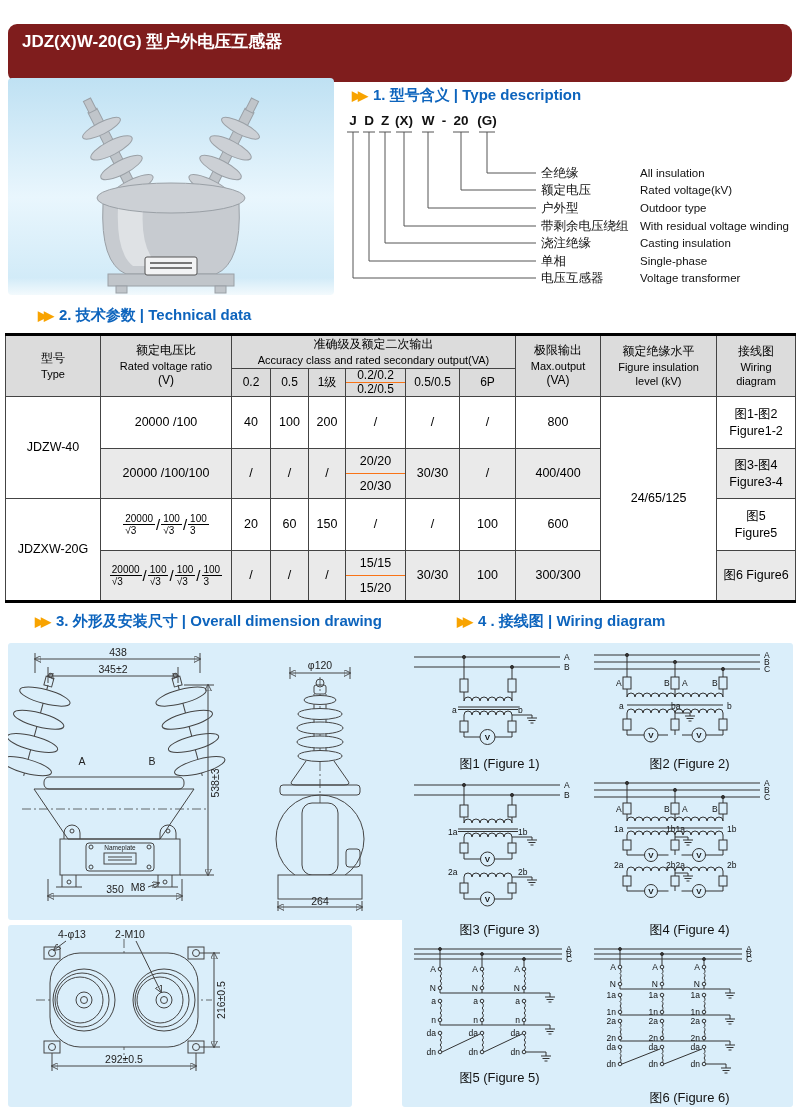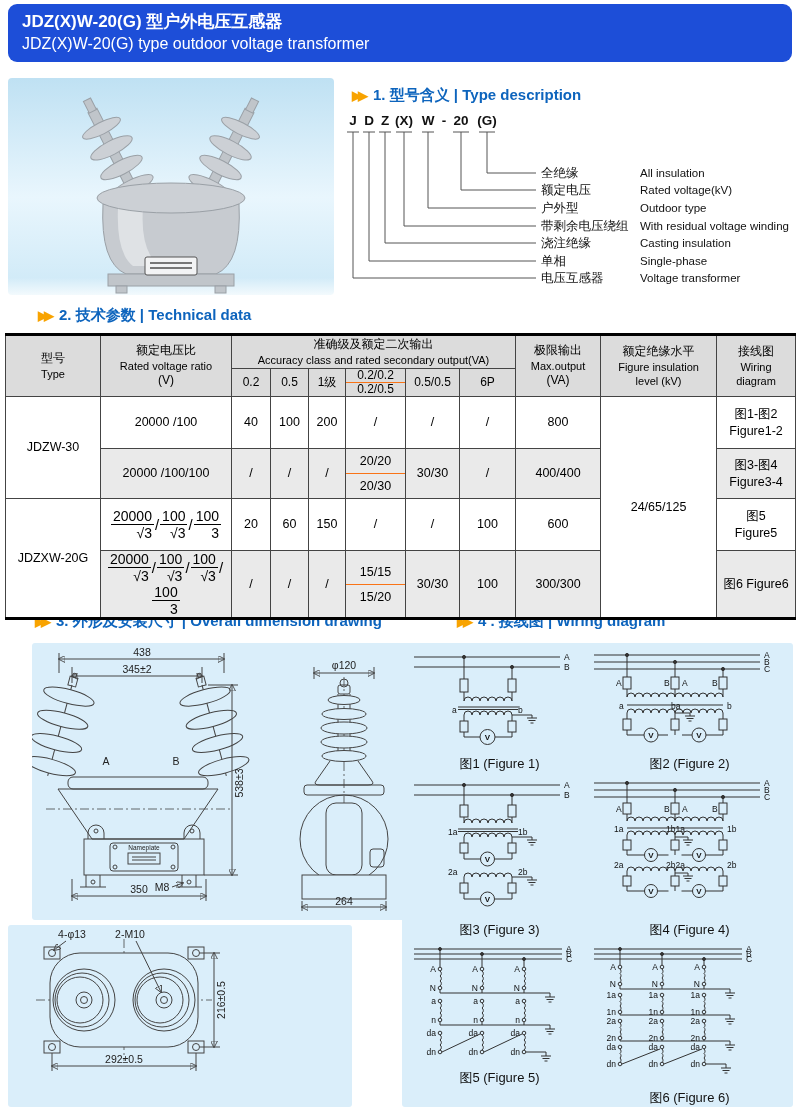--- a/index.html
+++ b/index.html
@@ -1,48 +1,48 @@
 <!DOCTYPE html>
 <html><head>
 <meta charset="utf-8">
 <style>
   html,body{margin:0;padding:0;background:#fff;}
   body{width:800px;height:1111px;position:relative;font-family:"Liberation Sans",sans-serif;color:#000;overflow:hidden;}
   .abs{position:absolute;}
   
-  .banner{left:8px;top:4px;width:784px;height:58px;background:#1d4ed8;border-radius:9px;color:#fff;box-sizing:border-box;padding:7px 0 0 14px;}
+  .banner{left:8px;top:24px;width:784px;height:58px;background:#7f1d1d;border-radius:9px;color:#fff;box-sizing:border-box;padding:7px 0 0 14px;}
   .banner .l1{font-size:17px;font-weight:bold;line-height:1.35;}
   .banner .l2{font-size:16px;line-height:1.25;}
   
   .sh{position:absolute;white-space:nowrap;font-size:15px;font-weight:bold;color:#0d64bd;text-align:center;}
   .sh .mk{color:#f8a300;font-size:13px;letter-spacing:-4px;margin-right:9px;}
   .sh .en{font-weight:bold;}
   
   .photo{left:8px;top:78px;width:326px;height:217px;border-radius:4px;
     background:linear-gradient(180deg,#bfe1f3 0%,#e9f6fd 55%,#d2ebf8 92%,#f3fafd 100%);}
   
   .panel{background:#daeefa;border-radius:3px;}
-  .pA{left:8px;top:643px;width:446px;height:277px;margin-left:24px;}
+  .pA{left:8px;top:643px;width:446px;height:277px;}
   .pB{left:8px;top:925px;width:344px;height:182px;}
   .pC{left:402px;top:643px;width:391px;height:464px;}
   
   .spec{position:absolute;left:5px;top:333px;width:790px;border-collapse:collapse;table-layout:fixed;background:#fff;
     border-top:3px solid #000;border-bottom:3px solid #000;}
   .spec td{border:1px solid #444;text-align:center;vertical-align:middle;padding:0;font-size:12.5px;line-height:1.3;}
   .spec .h1{height:34px;} .spec .h2{height:28px;}
   .spec .rA{height:52px;} .spec .rB{height:50px;}
   .spec .h1 td,.spec .h2 td{background:#dcdcdc;font-size:12px;}
   .spec .hd .en{font-size:11px;}
   .spec .gray{background:#eaeaea;}
   .spec .wh{background:#fff;}
   .split{padding:0;}
   .split div{height:24px;line-height:24px;}
   .split .top{border-bottom:1px solid #f97316;}
   .h2 .split div{height:13px;line-height:13px;}
-  .fr{display:inline-block;vertical-align:middle;text-align:right;font-size:14px;line-height:1.15;}
+  .fr{display:inline-block;vertical-align:middle;text-align:left;font-size:10px;line-height:1.15;}
   .fr span{display:block;padding:0 2px;}
   .fr .den{border-top:1px solid #000;}
   .sl{font-size:15px;vertical-align:middle;margin:0 1px;}
   .figcell{font-size:12.5px;line-height:1.4;}
   
   .fig{position:absolute;}
   .fig .cap{text-align:center;font-size:13px;color:#111;margin-top:2px;}
   svg.wd path,svg.wd line,svg.wd rect,svg.wd circle,svg.wd ellipse{stroke:#333;fill:none;stroke-width:1;}
   svg.wd circle.dot{fill:#333;}
   svg.wd text{fill:#111;stroke:none;font-size:8.5px;font-family:"Liberation Sans",sans-serif;}
@@ -61,21 +61,20 @@
   svg.tc .en{font-size:11.5px;}
   
   svg.ph .metal{fill:#ccd0d5;stroke:#9aa0a6;stroke-width:1;}
   svg.ph .metal2{fill:#c0c5ca;stroke:#9aa0a6;stroke-width:1;}
 </style>
 </head>
 <body>
 
 <div class="abs banner">
   <div class="l1">JDZ(X)W-20(G) 型户外电压互感器</div>
-  <div class="l2">JDZ(X)W-20(G) type outdoor voltage transformer</div>
 </div>
 
 <div class="abs photo">
   <svg class="ph" width="326" height="217" viewBox="0 0 326 217">
     <g transform="translate(128,118) rotate(-27)">
       <rect x="-5" y="-96" width="10" height="96" class="metal2"></rect>
       <rect x="-4" y="-108" width="8" height="13" class="metal2"></rect>
       <ellipse cx="0" cy="-76" rx="21" ry="6" class="metal"></ellipse>
       <ellipse cx="0" cy="-54" rx="23" ry="7" class="metal"></ellipse>
       <ellipse cx="0" cy="-32" rx="23" ry="7" class="metal"></ellipse>
@@ -193,21 +192,21 @@
     <td>0.5</td>
     <td>1级</td>
     <td class="split">
           <div class="top">0.2/0.2</div>
           <div>0.2/0.5</div>
         </td>
     <td>0.5/0.5</td>
     <td>6P</td>
   </tr>
   <tr class="rA">
-    <td rowspan="2" class="wh">JDZW-30</td>
+    <td rowspan="2" class="wh">JDZW-40</td>
     <td>20000 /100</td>
     <td>40</td>
     <td>100</td>
     <td>200</td>
     <td>/</td>
     <td>/</td>
     <td>/</td>
     <td>800</td>
     <td rowspan="4" class="wh">24/65/125</td>
     <td class="figcell">

